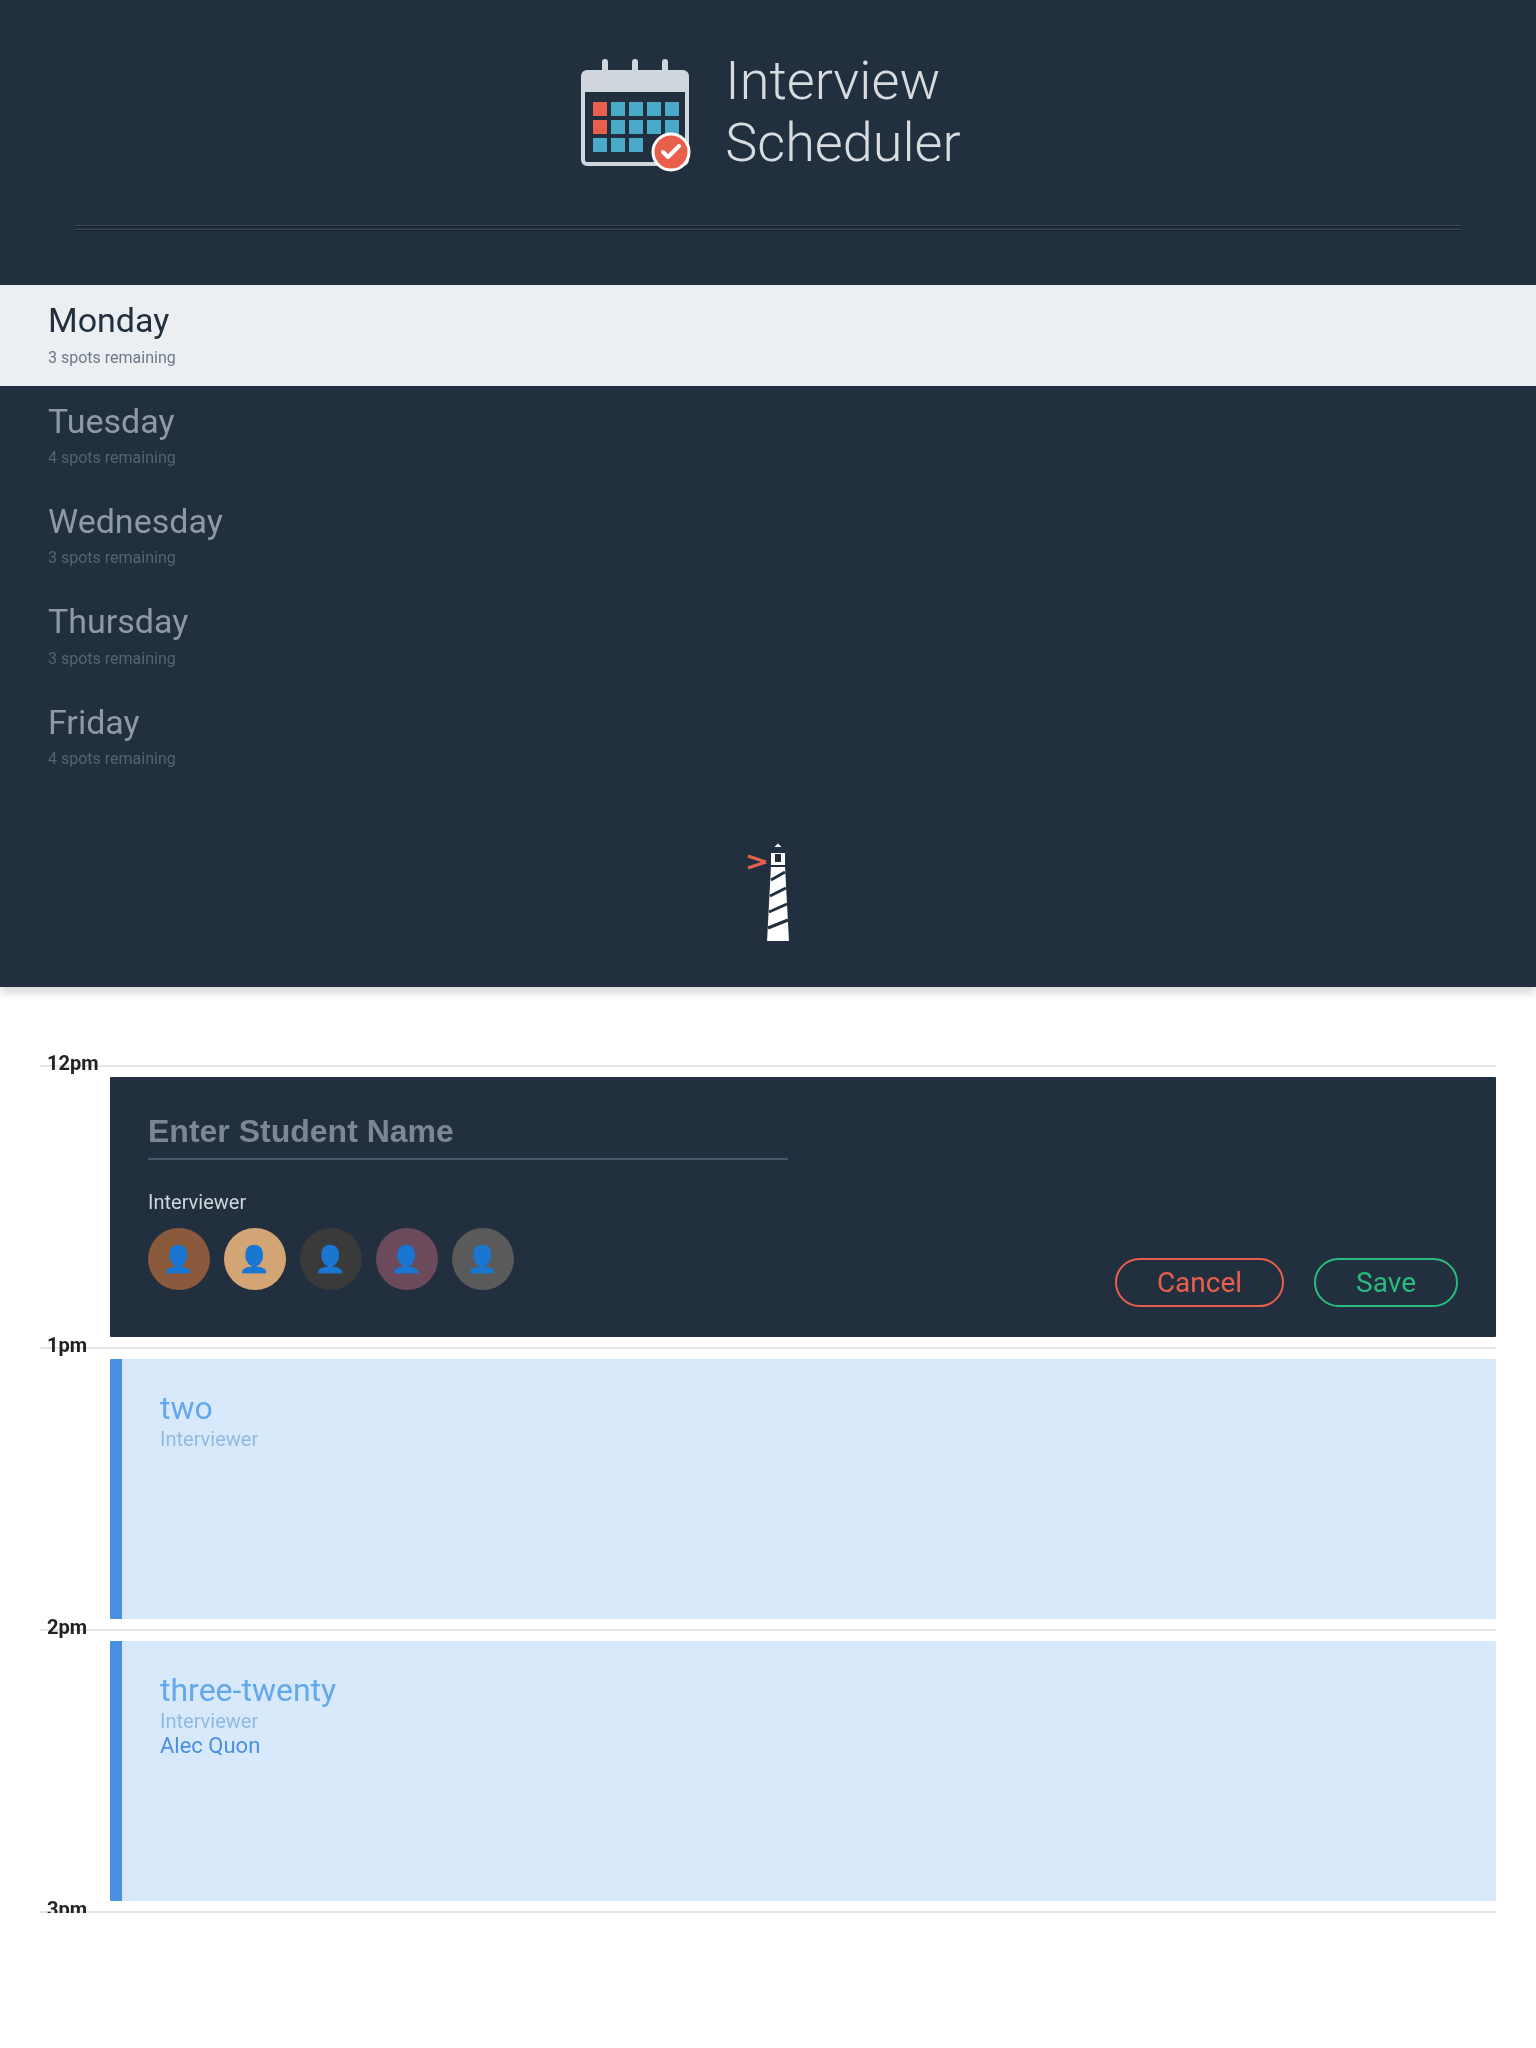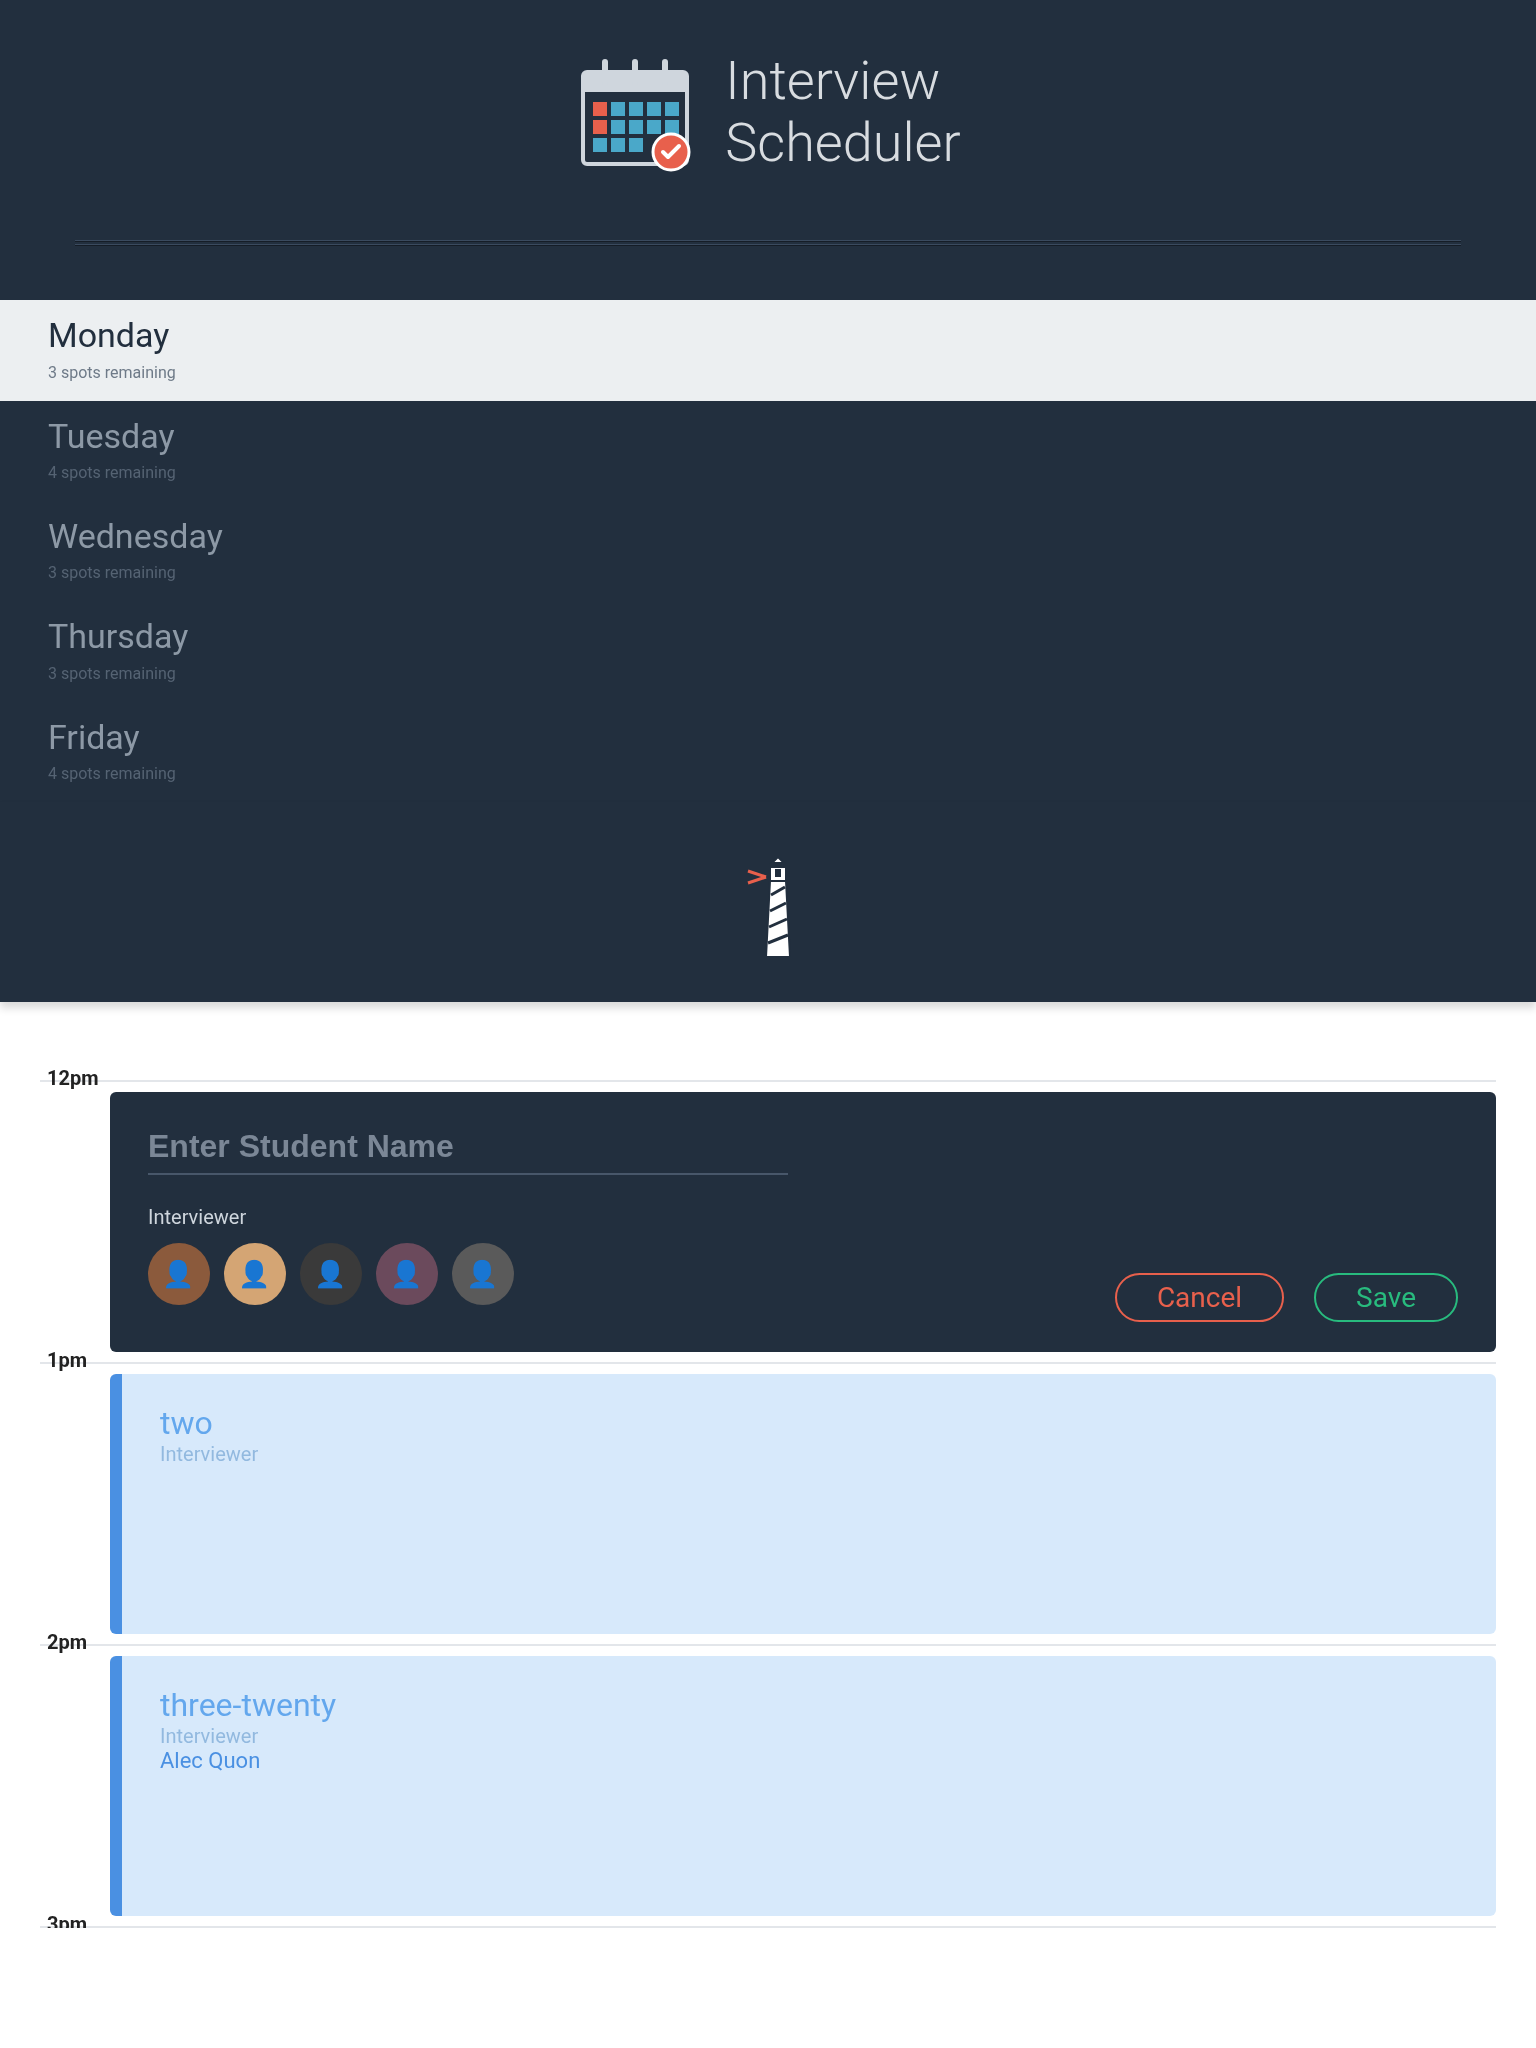--- a/index.html
+++ b/index.html
@@ -10,21 +10,21 @@
   }
   .header {
     background: #222f3e;
     padding: 50px 0 0 0;
   }
   .header-inner {
     display: flex;
     align-items: center;
     justify-content: center;
     gap: 30px;
-    padding-bottom: 66px;
+    padding-bottom: 51px;
   }
   .logo-box {
     width: 120px;
     height: 120px;
     position: relative;
   }
   .header-title {
     color: #d8dce0;
     font-size: 54px;
     font-weight: 300;
@@ -85,21 +85,21 @@
     font-weight: 700;
     color: #222;
     position: absolute;
     top: -14px;
     left: 7px;
   }
   .slot-card {
     margin-left: 70px;
     margin-top: 10px;
     margin-bottom: 10px;
-    border-radius: 6px;
+    border-radius: 1px;
     min-height: 260px;
     padding: 30px 38px 30px 38px;
     position: relative;
   }
   .slot-form {
     background: #222f3e;
     color: #fff;
   }
   .student-input {
     background: transparent;

